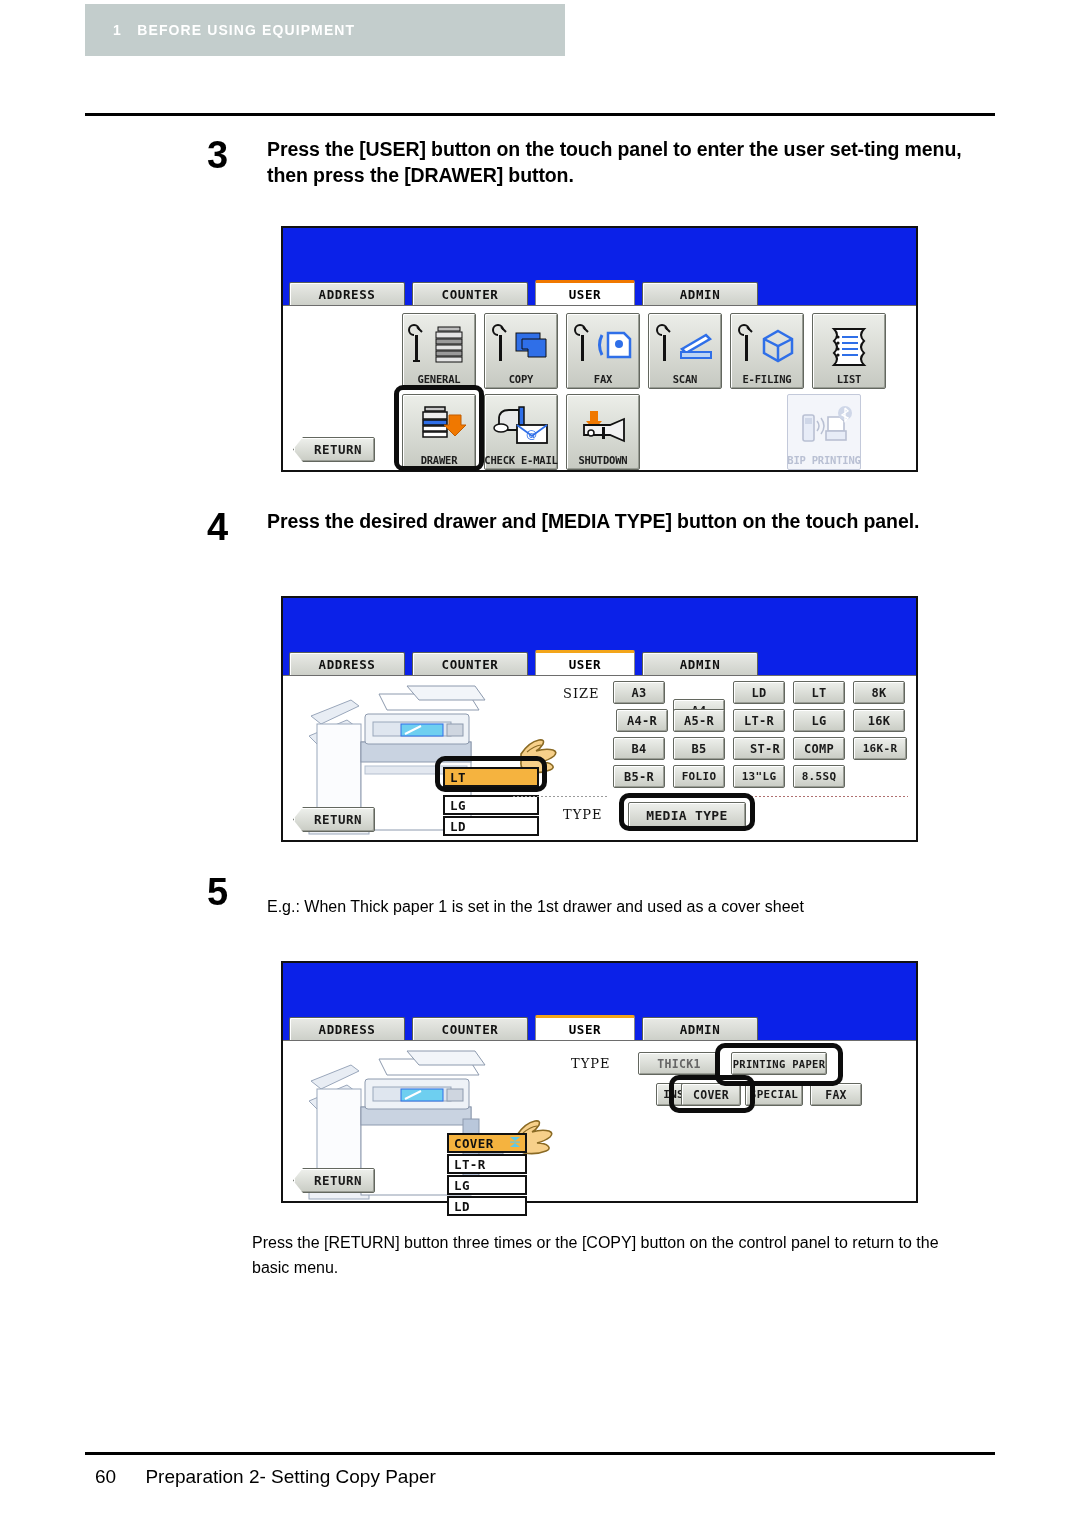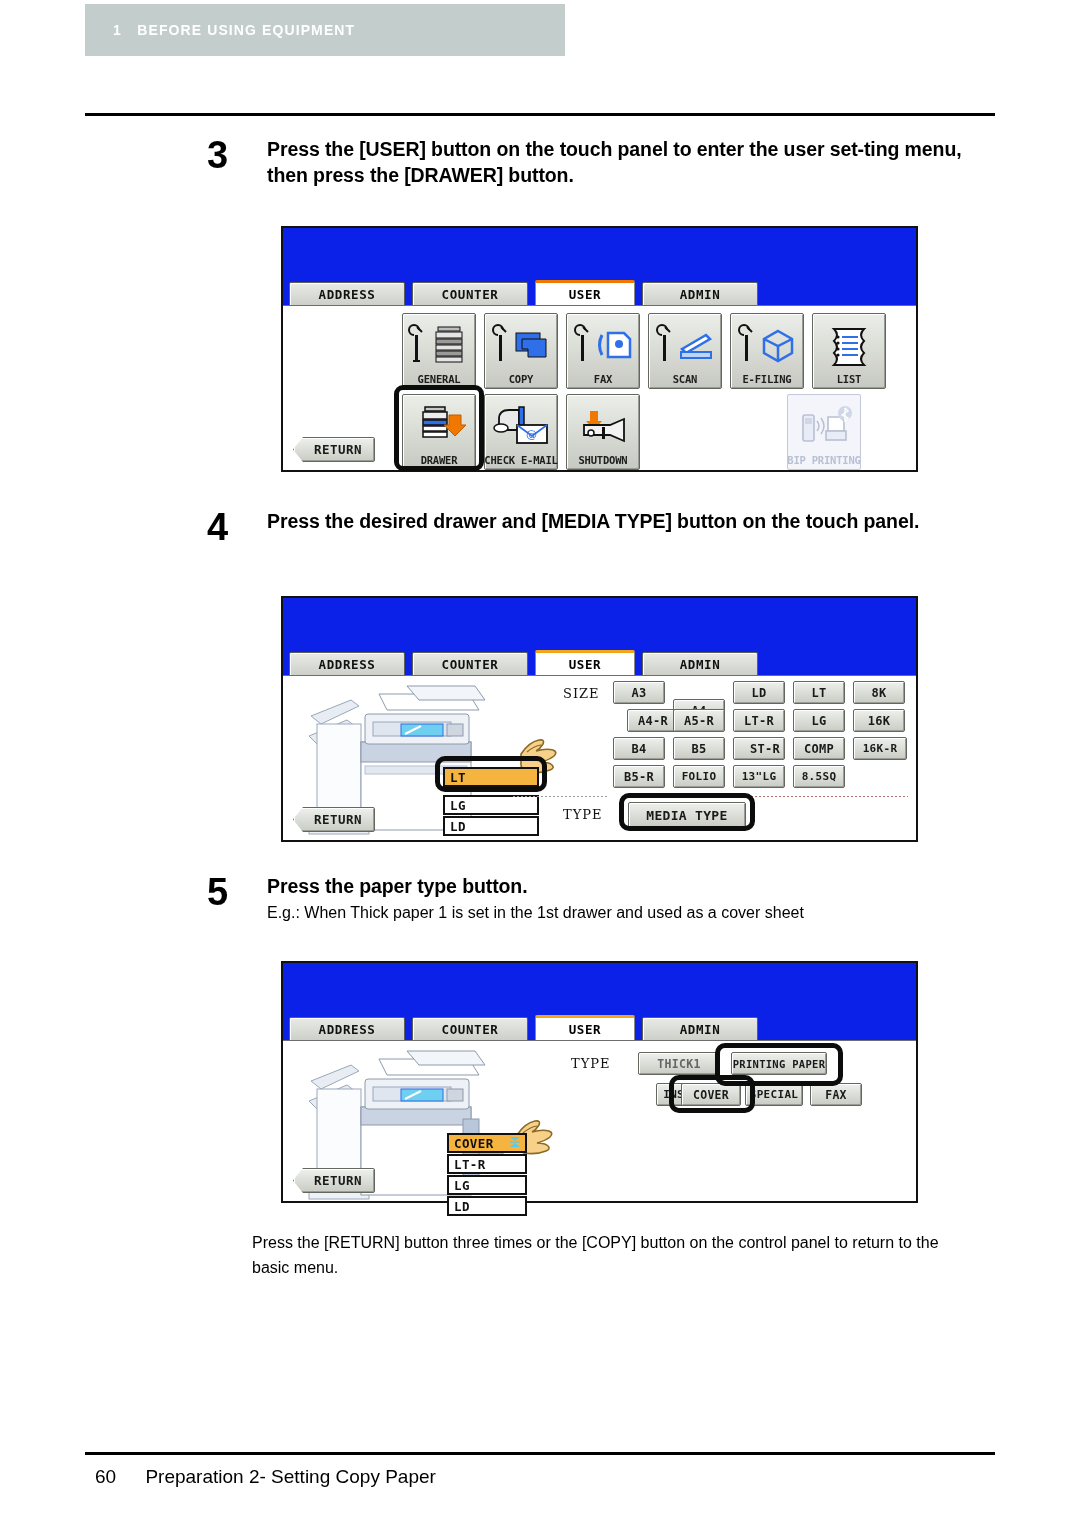--- a/index.html
+++ b/index.html
@@ -30,21 +30,21 @@
   .step{position:absolute;}
   .step-num{
     position:absolute;left:0;top:0;width:42px;text-align:left;
     font-size:38px;font-weight:bold;line-height:38px;font-family:"Liberation Sans",sans-serif;
   }
   .step-body{margin-left:60px;}
   .step-title{
     font-size:19.5px;font-weight:bold;line-height:26px;letter-spacing:-0.1px;
   }
   .step-sub{
-    font-size:16px;line-height:24px;margin-top:2px;font-weight:normal;
+    font-size:16px;line-height:24px;margin-top:22px;font-weight:normal;
   }
 
   .para{
     position:absolute;font-size:16px;line-height:25px;
   }
 
   
   .rule-bot{position:absolute;left:85px;top:1452px;width:910px;height:3px;background:#000;}
   .footer{
     position:absolute;left:95px;top:1466px;font-size:19px;
@@ -419,21 +419,21 @@
     </div>
 
     <span class="side-label" style="left:280px;top:10px;">SIZE</span>
 
     <div class="btn3d sbtn" style="left:330px;top:5px;width:52px;">A3</div>
     <div class="btn3d sbtn" style="left:390px;top:23px;width:52px;">A4</div>
     <div class="btn3d sbtn" style="left:450px;top:5px;width:52px;">LD</div>
     <div class="btn3d sbtn" style="left:510px;top:5px;width:52px;">LT</div>
     <div class="btn3d sbtn" style="left:570px;top:5px;width:52px;">8K</div>
 
-    <div class="btn3d sbtn" style="left:344px;top:33px;width:52px;">A4-R</div>
+    <div class="btn3d sbtn" style="left:333px;top:33px;width:52px;">A4-R</div>
     <div class="btn3d sbtn" style="left:390px;top:33px;width:52px;">A5-R</div>
     <div class="btn3d sbtn" style="left:450px;top:33px;width:52px;">LT-R</div>
     <div class="btn3d sbtn" style="left:510px;top:33px;width:52px;">LG</div>
     <div class="btn3d sbtn" style="left:570px;top:33px;width:52px;">16K</div>
 
     <div class="btn3d sbtn" style="left:330px;top:61px;width:52px;">B4</div>
     <div class="btn3d sbtn" style="left:390px;top:61px;width:52px;">B5</div>
     <div class="btn3d sbtn" style="left:450px;top:61px;width:52px;padding-left:12px;">ST-R</div>
     <div class="btn3d sbtn" style="left:510px;top:61px;width:52px;">COMP</div>
     <div class="btn3d sbtn" style="left:570px;top:61px;width:54px;font-size:11px;">16K-R</div>
@@ -452,21 +452,20 @@
     <div class="btn3d return-btn">RETURN</div>
   </div>
 
   <div class="callout" style="left:152px;top:158px;width:112px;height:36px;border-radius:10px;"></div>
   <div class="callout" style="left:336px;top:195px;width:136px;height:38px;border-radius:10px;"></div>
 </div>
 
 <div class="step" style="left:207px;top:873px;width:790px;">
   <div class="step-num">5</div>
   <div class="step-body">
-    <div class="step-title">Press the paper type button.</div>
     <div class="step-sub">E.g.: When Thick paper 1 is set in the 1st drawer and used as a cover sheet</div>
   </div>
 </div>
 
 <div class="panel" style="left:281px;top:961px;height:242px;">
   <div class="panel-blue"></div>
   <div class="tabbar">
     <div class="tab wide">ADDRESS</div>
     <div class="tab wide">COUNTER</div>
     <div class="tab active amber">USER</div>

